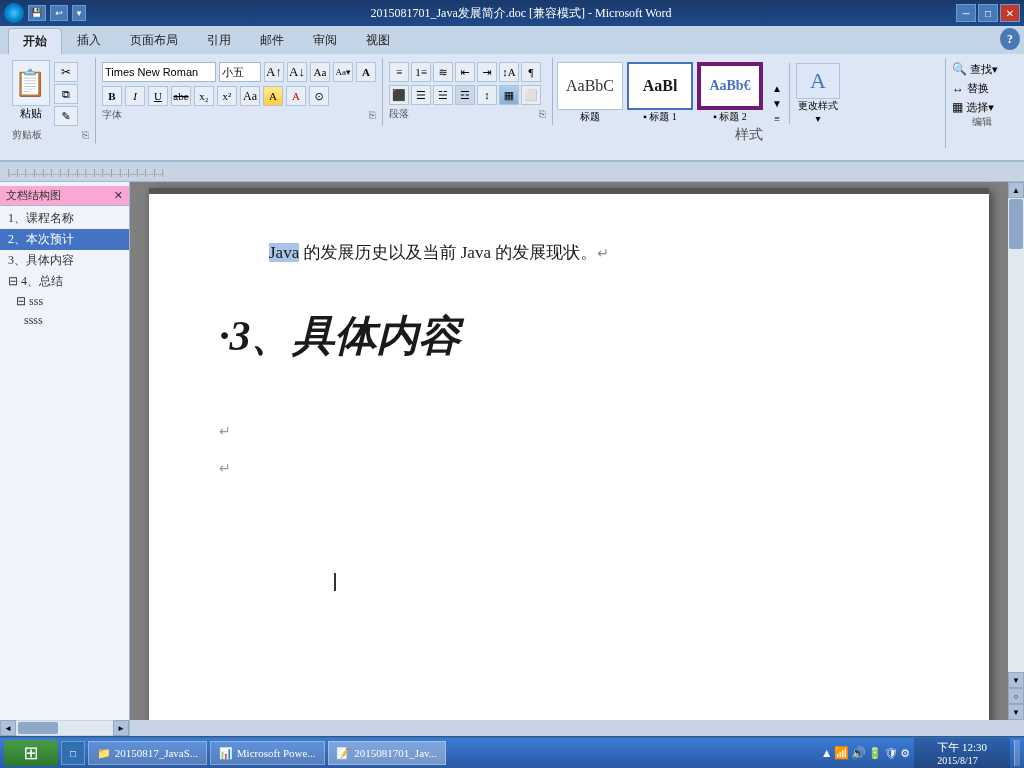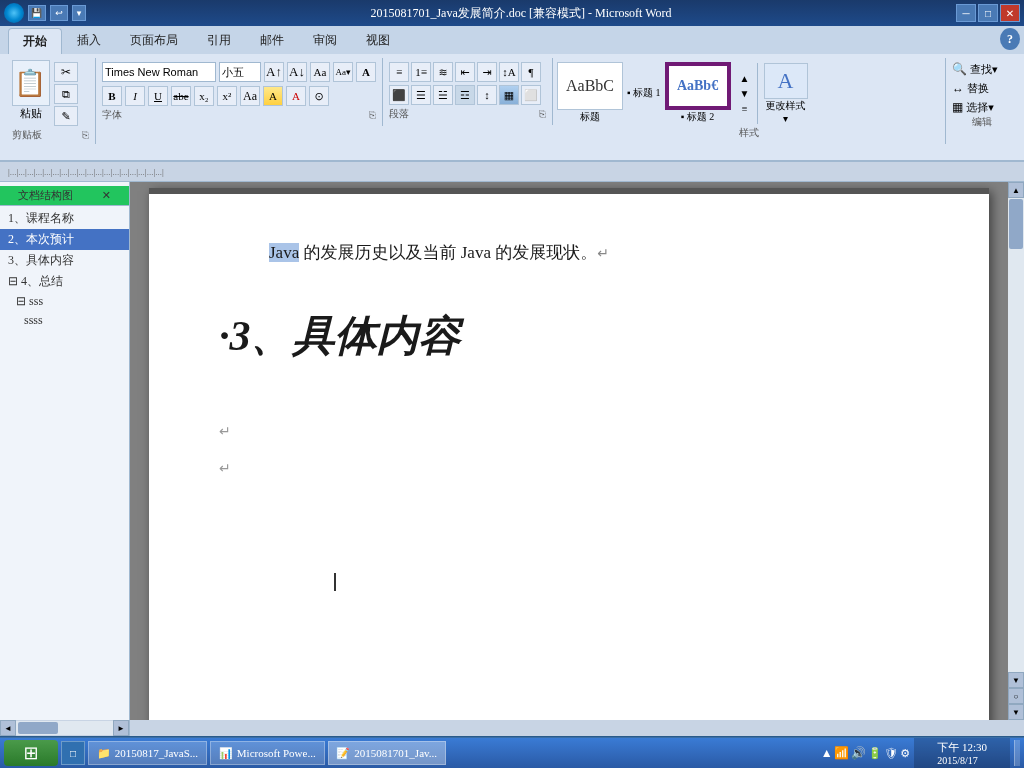--- a/index.html
+++ b/index.html
@@ -42,21 +42,21 @@
     .font-btn.bold { font-weight: bold; }
     .font-btn.italic { font-style: italic; }
     .font-btn.underline { text-decoration: underline; }
     .font-btn.strike { text-decoration: line-through; }
 
     
     .main-area { display: flex; height: calc(768px - 26px - 148px - 26px - 30px); }
 
     
     .sidebar { width: 130px; background: #f0f4fa; border-right: 1px solid #a0b8d0; padding: 4px 0; overflow: hidden; }
-    .sidebar-title { font-size: 11px; background: #22c55e; padding: 2px 18px; color: #333; border-bottom: 1px solid #a0b8d0; display: flex; align-items: center; justify-content: space-between; }
+    .sidebar-title { font-size: 11px; background: #f9a8d4; padding: 2px 6px; color: #333; border-bottom: 1px solid #a0b8d0; display: flex; align-items: center; justify-content: space-between; }
     .sidebar-item { font-size: 12px; padding: 2px 8px; cursor: pointer; color: #333; }
     .sidebar-item.selected { background: #4472c4; color: white; }
     .sidebar-item.level2 { padding-left: 16px; }
     .sidebar-item.level3 { padding-left: 24px; }
 
     
     .ruler { height: 20px; background: #c8d4e4; border-bottom: 1px solid #a0b8d0; display: flex; align-items: center; padding: 0 4px; font-size: 10px; color: #555; }
 
     
     .status-bar { height: 26px; background: #3a6ea5; display: flex; align-items: center; padding: 0 8px; color: white; font-size: 11px; gap: 16px; border-top: 1px solid #2a5a8a; }
@@ -172,43 +172,44 @@
         <div class="font-btn" style="background:linear-gradient(to bottom,#b0d0f0,#88b0d8);">▦</div>
         <div class="font-btn">⬜</div>
       </div>
       <div style="font-size:10px;color:#555;text-align:center;margin-top:2px;display:flex;align-items:center;justify-content:space-between;">
         <span>段落</span>
         <span style="font-size:9px;cursor:pointer;">⎘</span>
       </div>
     </div>
 
     <div style="display:flex;flex-direction:column;border-right:1px solid #a0b8d0;padding:4px 4px;flex:1;">
-      <div style="display:flex;gap:4px;align-items:center;">
+      <div style="display:flex;gap:4px;align-items:flex-end;">
         <div style="display:flex;flex-direction:column;align-items:center;cursor:pointer;">
           <div style="width:66px;height:48px;border:1px solid #b0c4d8;background:white;display:flex;align-items:center;justify-content:center;font-size:16px;color:#333;">AaBbC</div>
           <span style="font-size:10px;">标题</span>
         </div>
         <div style="display:flex;flex-direction:column;align-items:center;cursor:pointer;">
+          <div style="width:66px;height:48px;border:2px solid #4472c4;background:white;display:flex;align-items:center;justify-content:center;font-size:16px;font-weight:bold;color:#1a1a1a;">AaBl</div>
           <span style="font-size:10px;">▪ 标题 1</span>
         </div>
         <div style="display:flex;flex-direction:column;align-items:center;cursor:pointer;">
           <div style="width:66px;height:48px;border:4px solid #701a75;background:white;display:flex;align-items:center;justify-content:center;font-size:14px;font-weight:bold;color:#4472c4;">AaBb€</div>
           <span style="font-size:10px;">▪ 标题 2</span>
         </div>
         <div style="display:flex;flex-direction:column;width:16px;margin-left:2px;gap:4px;">
           <div style="cursor:pointer;font-size:10px;text-align:center;">▲</div>
           <div style="cursor:pointer;font-size:10px;text-align:center;">▼</div>
           <div style="cursor:pointer;font-size:10px;text-align:center;">≡</div>
         </div>
         <div style="display:flex;flex-direction:column;align-items:center;border-left:1px solid #a0b8d0;padding-left:6px;cursor:pointer;">
           <div style="width:44px;height:36px;background:#dce8f8;border:1px solid #b0c4d8;display:flex;align-items:center;justify-content:center;font-size:22px;color:#4472c4;">A</div>
           <span style="font-size:10px;text-align:center;">更改样式<br>▾</span>
         </div>
       </div>
-      <div style="font-size:10px;color:#555;text-align:center;margin-top:2px;">
+      <div style="font-size:14px;color:#555;text-align:center;margin-top:2px;">
         <span>样式</span>
       </div>
     </div>
 
     <div style="display:flex;flex-direction:column;padding:4px 6px;min-width:72px;">
       <div style="display:flex;flex-direction:column;gap:4px;">
         <div style="display:flex;align-items:center;gap:3px;cursor:pointer;">
           <span style="font-size:12px;">🔍</span>
           <span style="font-size:11px;">查找▾</span>
         </div>

